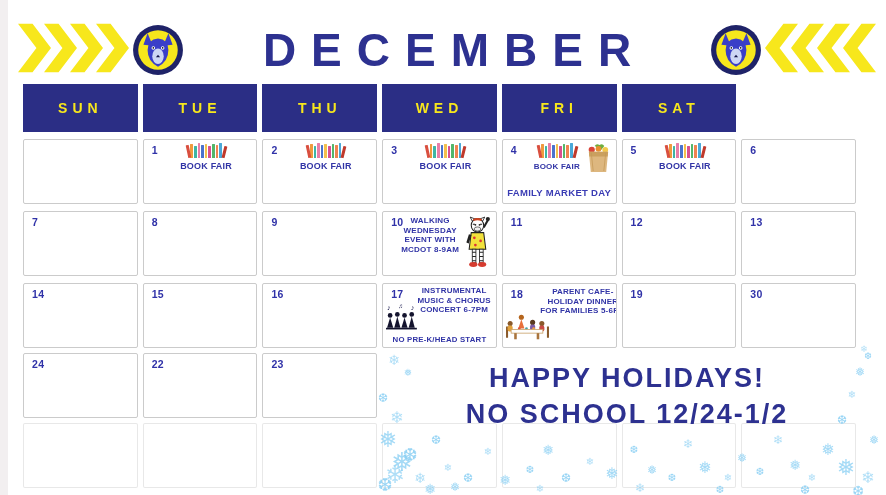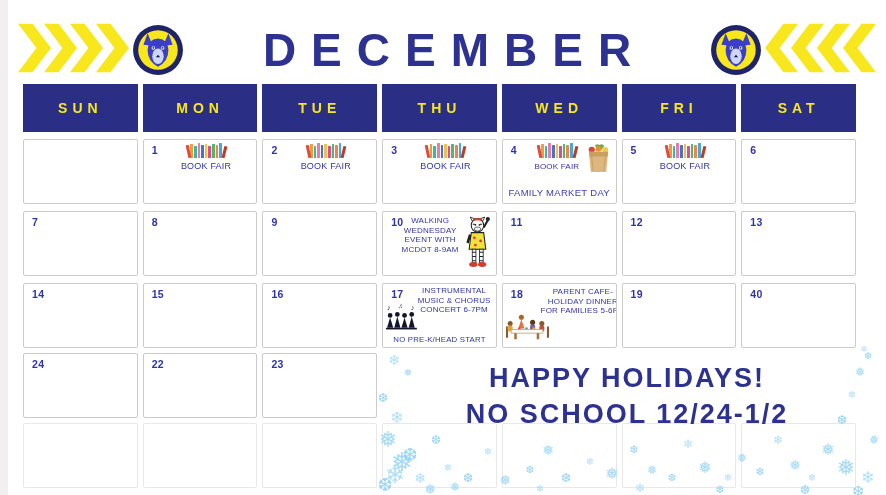--- a/index.html
+++ b/index.html
@@ -30,21 +30,21 @@
   .week { display:grid; grid-template-columns:repeat(7,1fr); gap:5px; height:65px; margin-top:7px; }
   .week.w4, .week.w5 { margin-top:5px; }
   .cell { position:relative; background:#fff; border:1px solid var(--border,#cbcbcb);
     border-radius:2px; overflow:hidden; }
   .cell.ghost { border:none; background:transparent; }
   .cell.faint { border-color:rgba(190,190,190,.35); }
   .date { position:absolute; top:4px; left:8px; font-size:10.5px; font-weight:bold;
     color:var(--date,#3032a8); letter-spacing:.3px; }
 
   .event { position:relative; text-align:center; }
-  .ev-label { font-weight:normal; color:var(--event,#3134a6); font-size:8px;
+  .ev-label { font-weight:bold; color:var(--event,#3134a6); font-size:8px;
     line-height:9.5px; letter-spacing:.2px; }
 
   
   .books-icon { display:inline-flex; align-items:flex-end; height:15px; gap:1px; }
   .books-icon i { display:block; width:2.6px; border-radius:.5px; }
   .bf .event { margin-top:3px; padding-left:12px; }
   .bf .ev-label { font-size:9px; }
 
   
   .d4 .event.first { width:64px; margin-left:22px; margin-top:3px; padding-left:0; }
@@ -134,21 +134,20 @@
           </svg></span>
         <span><svg viewBox="0 0 34 50" width="33" height="50">
             <path d="M0 0 H15 L34 25 L15 50 H0 L19 25 Z" fill="#f7e71c"></path>
           </svg></span>
       </div>
   </div>
 
   <div class="cal">
     <div class="weekday-row">
         <div class="wd">SUN</div>
-        <div class="wd">MON</div>
         <div class="wd">TUE</div>
         <div class="wd">THU</div>
         <div class="wd">WED</div>
         <div class="wd">FRI</div>
         <div class="wd">SAT</div>
       </div>
     <div id="weeks">
         <div class="week w1">
           <div class="cell"></div>
           <div class="cell bf">
@@ -351,21 +350,21 @@
                 <circle cx="28" cy="15" r="1.3" fill="#f0a03c"></circle>
                 <rect x="6" y="16" width="31" height="3.5" fill="#fdfdfd" stroke="#caa26a" stroke-width="0.8"></rect>
                 <rect x="9" y="19.5" width="2.5" height="6" fill="#a9743c"></rect>
                 <rect x="31" y="19.5" width="2.5" height="6" fill="#a9743c"></rect>
               </svg></span>
           </div>
           <div class="cell">
             <span class="date">19</span>
           </div>
           <div class="cell">
-            <span class="date">40</span>
+            <span class="date">30</span>
           </div>
         </div>
         <div class="week w4">
           <div class="cell">
             <span class="date">24</span>
           </div>
           <div class="cell">
             <span class="date">22</span>
           </div>
           <div class="cell">

